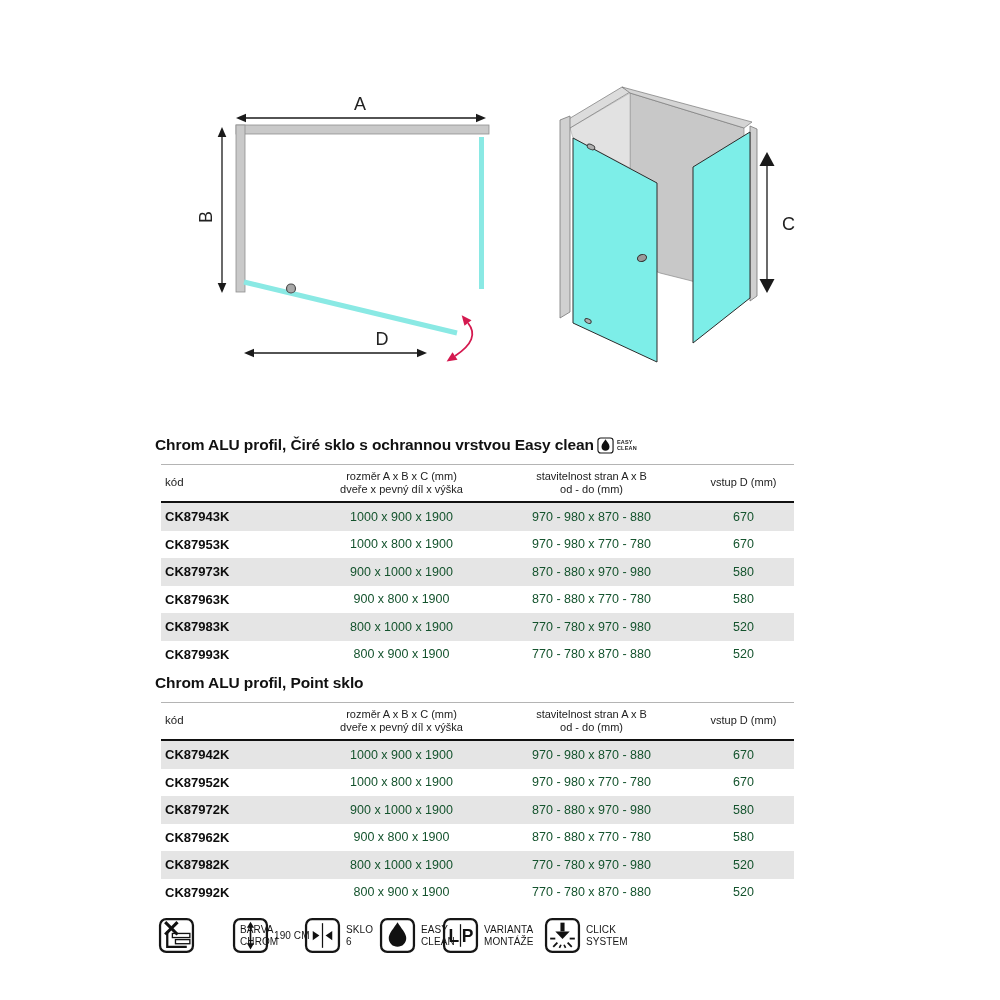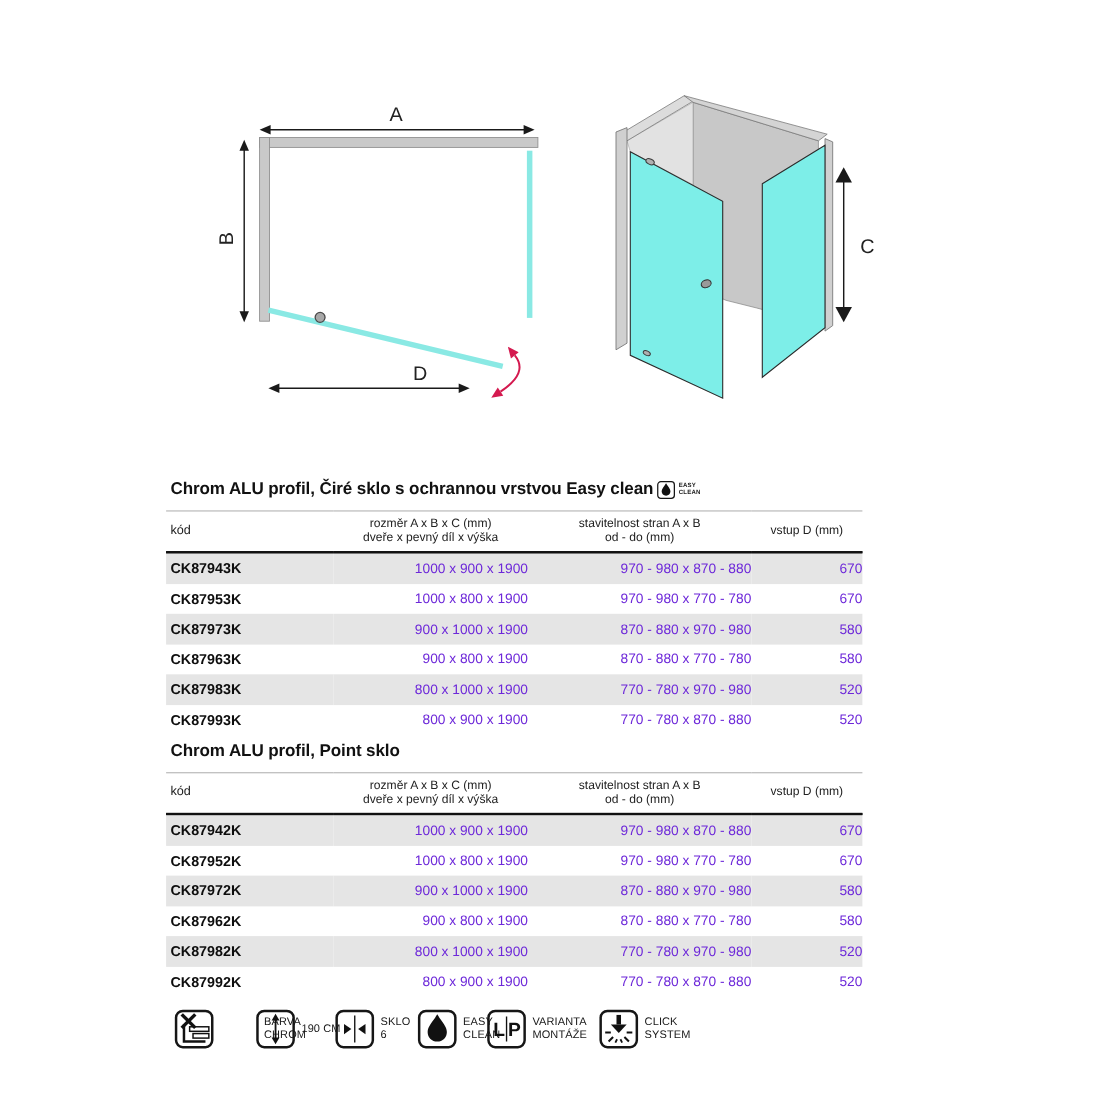--- a/index.html
+++ b/index.html
@@ -17,27 +17,27 @@
   .swing{stroke:#d4194f;fill:none;stroke-width:1.8;}
   .swing-head{fill:#d4194f;}
 
   
   .sec-title-row{position:absolute;left:155px;width:640px;display:flex;align-items:center;gap:3px;}
   .sec-title{font-size:15.5px;font-weight:bold;color:#111;letter-spacing:-0.1px;}
   .badge{display:inline-flex;align-items:center;gap:3px;}
   .badge-label{font-size:5.5px;line-height:6px;font-weight:600;color:#222;letter-spacing:0.2px;}
 
   
-  .spec-table{position:absolute;left:151px;border-collapse:collapse;table-layout:fixed;width:633px;}
+  .spec-table{position:absolute;left:161px;border-collapse:collapse;table-layout:fixed;width:633px;}
   .spec-table th{border-top:1px solid #b4b4b4;border-bottom:2px solid #111;
       font-weight:400;font-size:11px;line-height:12.5px;color:#222;
       padding:5px 0 6px;vertical-align:middle;}
   .spec-table th.col-kod{text-align:left;padding-left:4px;font-size:11.5px;}
   .spec-table th{text-align:center;}
-  .spec-table td{height:27.5px;font-size:12.5px;color:#6d28d9;text-align:right;padding:0;}
+  .spec-table td{height:27.5px;font-size:12.5px;color:#14532d;text-align:center;padding:0;}
   .spec-table td.cell-code{font-weight:bold;font-size:13px;text-align:left;padding-left:4px;color:#0d0d0d;margin-top:12px;}
   .spec-table tbody tr:nth-child(odd){background:#e5e5e5;}
   .hl{display:block;}
 
   
   .icons-row{position:absolute;left:155px;top:915px;width:700px;height:48px;}
   .icon-group{position:absolute;top:2px;display:flex;align-items:center;gap:5px;}
   .icon-label{font-size:10px;line-height:11.5px;font-weight:500;color:#161616;letter-spacing:0.1px;white-space:nowrap;}
   .pict{display:block;}
 </style>

